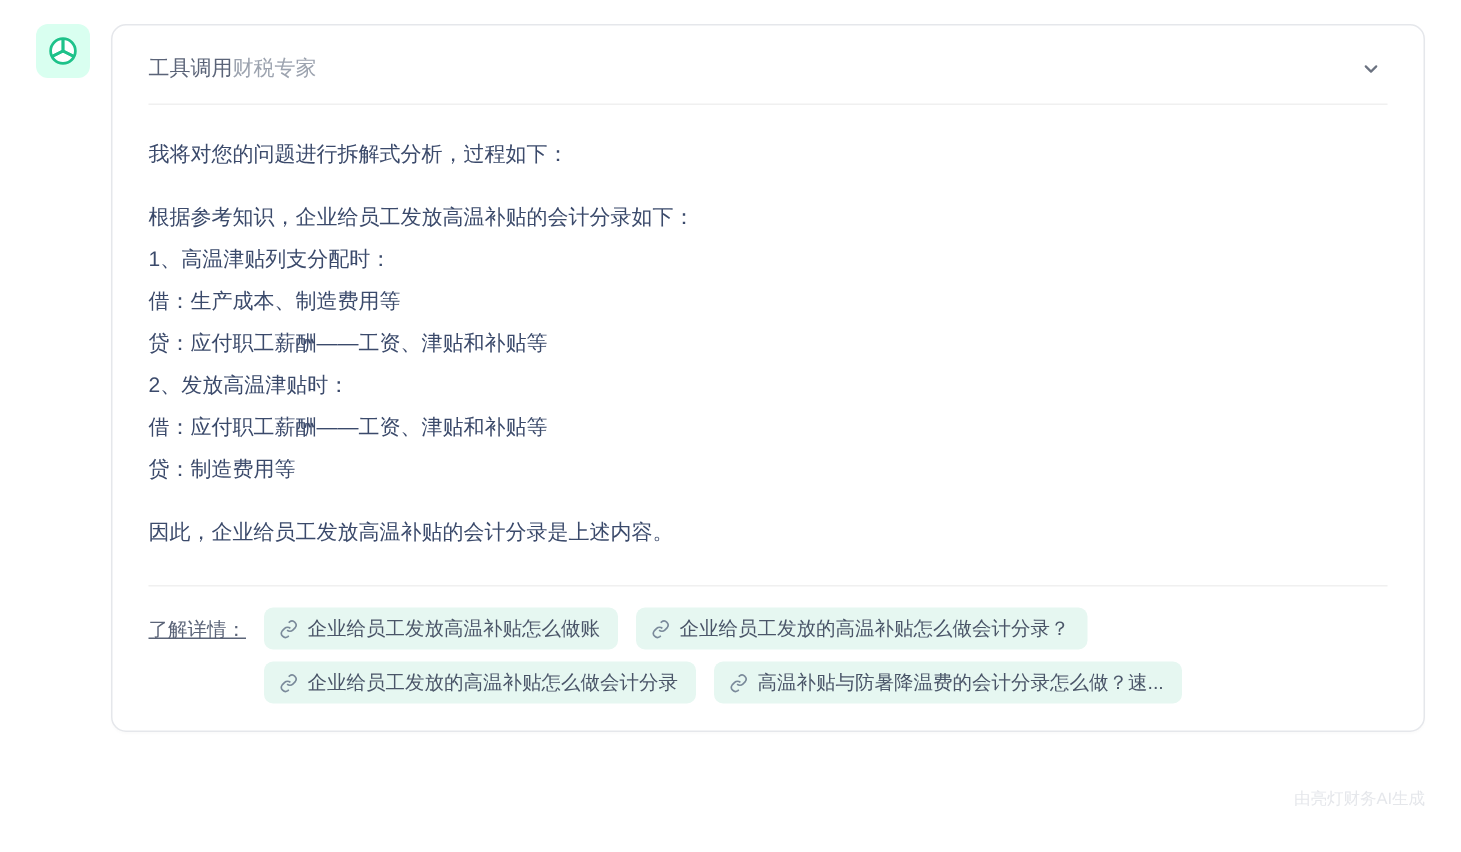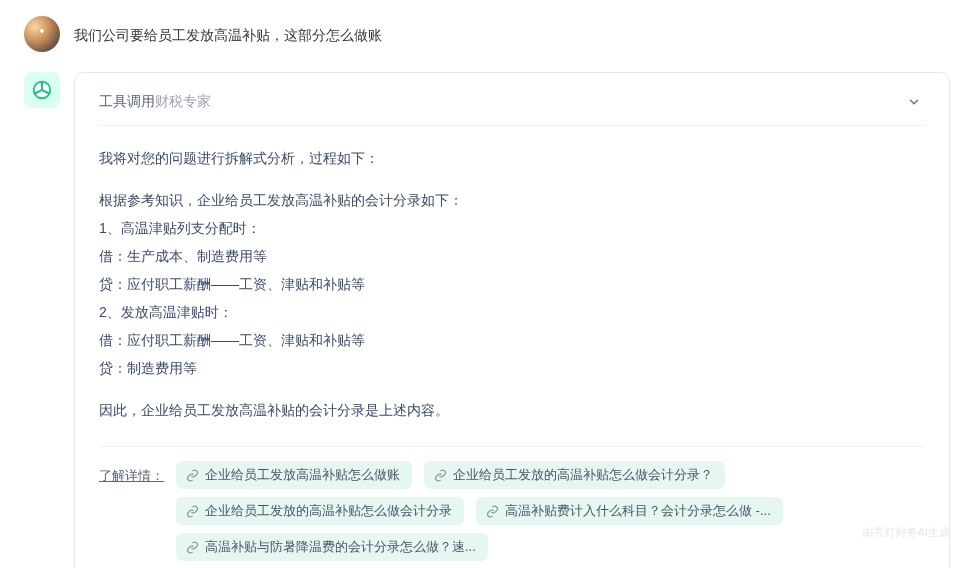--- a/index.html
+++ b/index.html
@@ -148,24 +148,20 @@
     }
     .link-text {
       overflow: hidden;
       text-overflow: ellipsis;
     }
   </style>
 </head>
 <body>
 
 <div class="container">
-  <div class="user-row">
-    <div class="user-avatar"></div>
-    <div class="user-question">我们公司要给员工发放高温补贴，这部分怎么做账</div>
-  </div>
 
   <div class="ai-row">
     <div class="ai-avatar">
       <svg viewBox="0 0 24 24" fill="none" stroke="#1fc28a" stroke-width="2">
         <circle cx="12" cy="12" r="9" fill="#fff"></circle>
         <path d="M12 3 L12 12 L20 16"></path>
         <path d="M12 3 L12 12 L4 16"></path>
         <path d="M4 16 L12 12 L20 16"></path>
       </svg>
     </div>
@@ -216,27 +212,20 @@
                 <path d="M10 13a5 5 0 0 0 7 0l3-3a5 5 0 0 0-7-7l-1 1"></path>
                 <path d="M14 11a5 5 0 0 0-7 0l-3 3a5 5 0 0 0 7 7l1-1"></path>
               </svg>
             <span class="link-text">企业给员工发放的高温补贴怎么做会计分录</span>
           </a>
           <a class="related-link">
             <svg viewBox="0 0 24 24" fill="none" stroke="currentColor" stroke-width="2">
                 <path d="M10 13a5 5 0 0 0 7 0l3-3a5 5 0 0 0-7-7l-1 1"></path>
                 <path d="M14 11a5 5 0 0 0-7 0l-3 3a5 5 0 0 0 7 7l1-1"></path>
               </svg>
-            <span class="link-text">高温补贴费计入什么科目？会计分录怎么做 -...</span>
-          </a>
-          <a class="related-link">
-            <svg viewBox="0 0 24 24" fill="none" stroke="currentColor" stroke-width="2">
-                <path d="M10 13a5 5 0 0 0 7 0l3-3a5 5 0 0 0-7-7l-1 1"></path>
-                <path d="M14 11a5 5 0 0 0-7 0l-3 3a5 5 0 0 0 7 7l1-1"></path>
-              </svg>
             <span class="link-text">高温补贴与防暑降温费的会计分录怎么做？速...</span>
           </a>
         </div>
       </div>
     </div>
   </div>
 </div>
 
 <div class="watermark">由亮灯财务AI生成</div>
 

